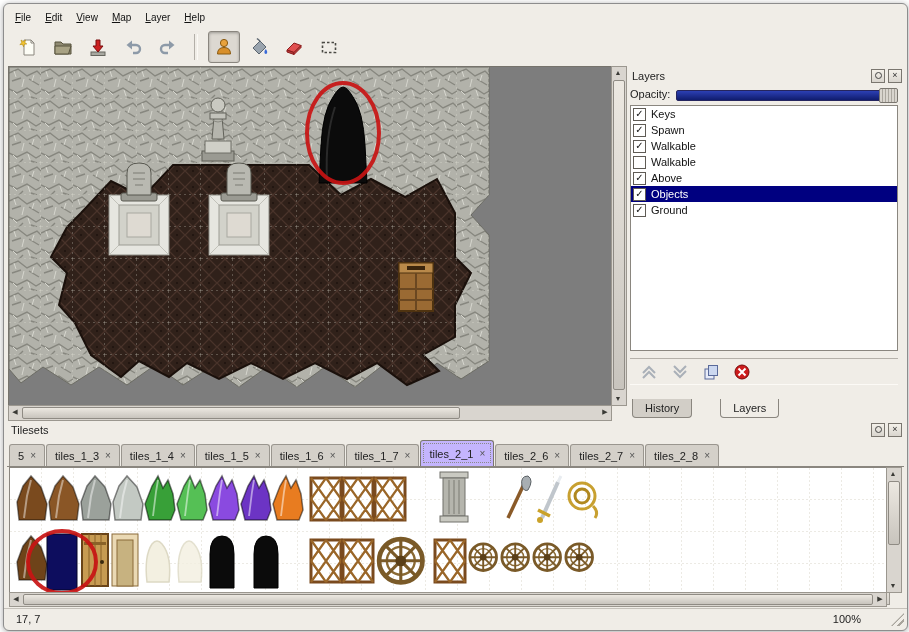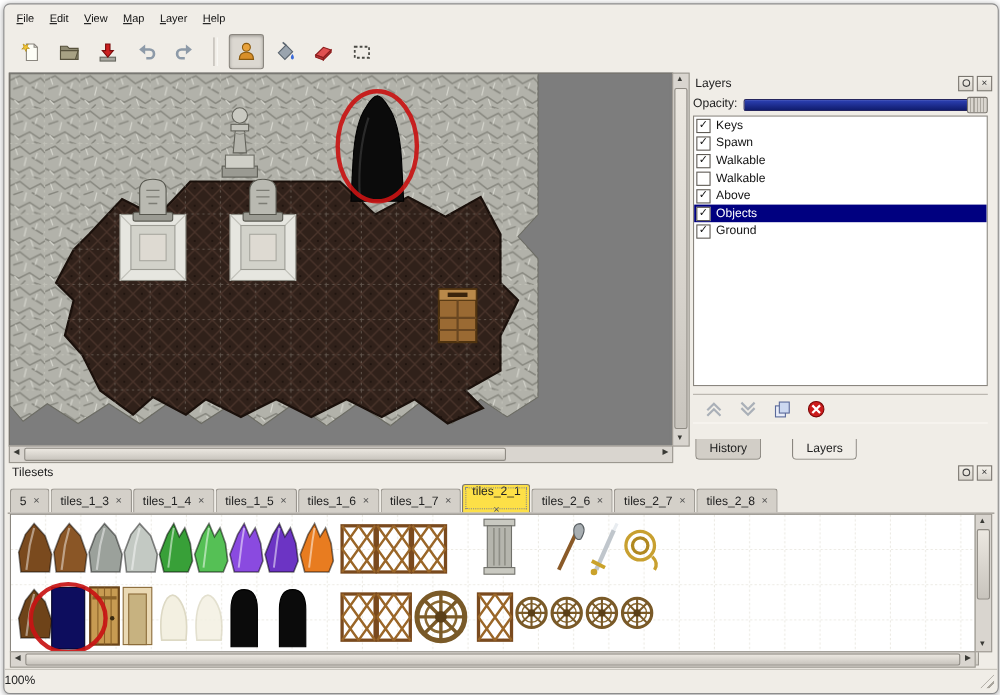--- a/index.html
+++ b/index.html
@@ -46,21 +46,21 @@
   .panel-tabs{position:absolute;left:4px;bottom:2px;display:flex;gap:25px;}
   .panel-tab{padding:3px 12px;border:1px solid #8a867f;border-top:none;border-radius:0 0 4px 4px;
     background:#d2cec7;margin-right:3px;font-size:11px;color:#222;}
   .panel-tab.active{background:#f0ede7;}
   
   .tilesets-panel{position:absolute;left:3px;top:418px;width:897px;height:186px;font-size:11px;}
   .ts-tabbar{position:absolute;left:0;top:17px;right:0;height:27px;border-bottom:1px solid #8a867f;
     display:flex;align-items:flex-end;padding-left:2px;overflow:hidden;}
   .ts-tab{display:flex;align-items:center;gap:6px;padding:0 8px;height:21px;background:#d4d0c9;border:1px solid #9a968f;
     border-bottom:none;border-radius:3px 3px 0 0;margin-right:1px;color:#222;white-space:nowrap;}
-  .ts-tab.active{background:#fde047;height:25px;border-color:#7a766f;outline:1px dotted #8a8a8a;outline-offset:-4px;flex-direction:column;}
+  .ts-tab.active{background:#c4b5fd;height:25px;border-color:#7a766f;outline:1px dotted #8a8a8a;outline-offset:-4px;}
   .ts-close{font-size:10px;color:#555;line-height:10px;}
   .ts-arrows{position:absolute;right:14px;bottom:3px;display:flex;gap:1px;}
   .ts-arrow{width:16px;height:18px;border:1px solid #9a968f;background:linear-gradient(#eeebe4,#d3cfc8);
     font-size:8px;line-height:17px;text-align:center;color:#222;}
   .ts-body{position:absolute;left:2px;top:45px;right:17px;bottom:15px;background:#fff;border:1px solid #8a867f;overflow:hidden;}
   
   .statusbar{position:absolute;left:0;top:604px;width:100%;height:20px;border-top:1px solid #c5c1ba;
     display:flex;align-items:center;font-size:11px;color:#222;}
   .status-left{padding-left:12px;flex:1;}
   .status-zoom{padding-right:46px;}
@@ -496,17 +496,18 @@
       <span class="sb-arrow" style="bottom:0;left:0;">▼</span>
     </div>
     <div class="sb" style="left:2px;bottom:1px;right:17px;height:13px;">
       <span class="sb-arrow" style="left:0;top:0;">◀</span>
       <div class="sb-thumb" style="top:1px;left:13px;right:13px;height:9px;"></div>
       <span class="sb-arrow" style="right:0;top:0;">▶</span>
     </div>
   </div>
 
   <div class="statusbar">
+    <span class="status-left">17, 7</span>
     <span class="status-zoom">100%</span>
     <div class="grip"></div>
   </div>
 
 </div>
 
 </body></html>

